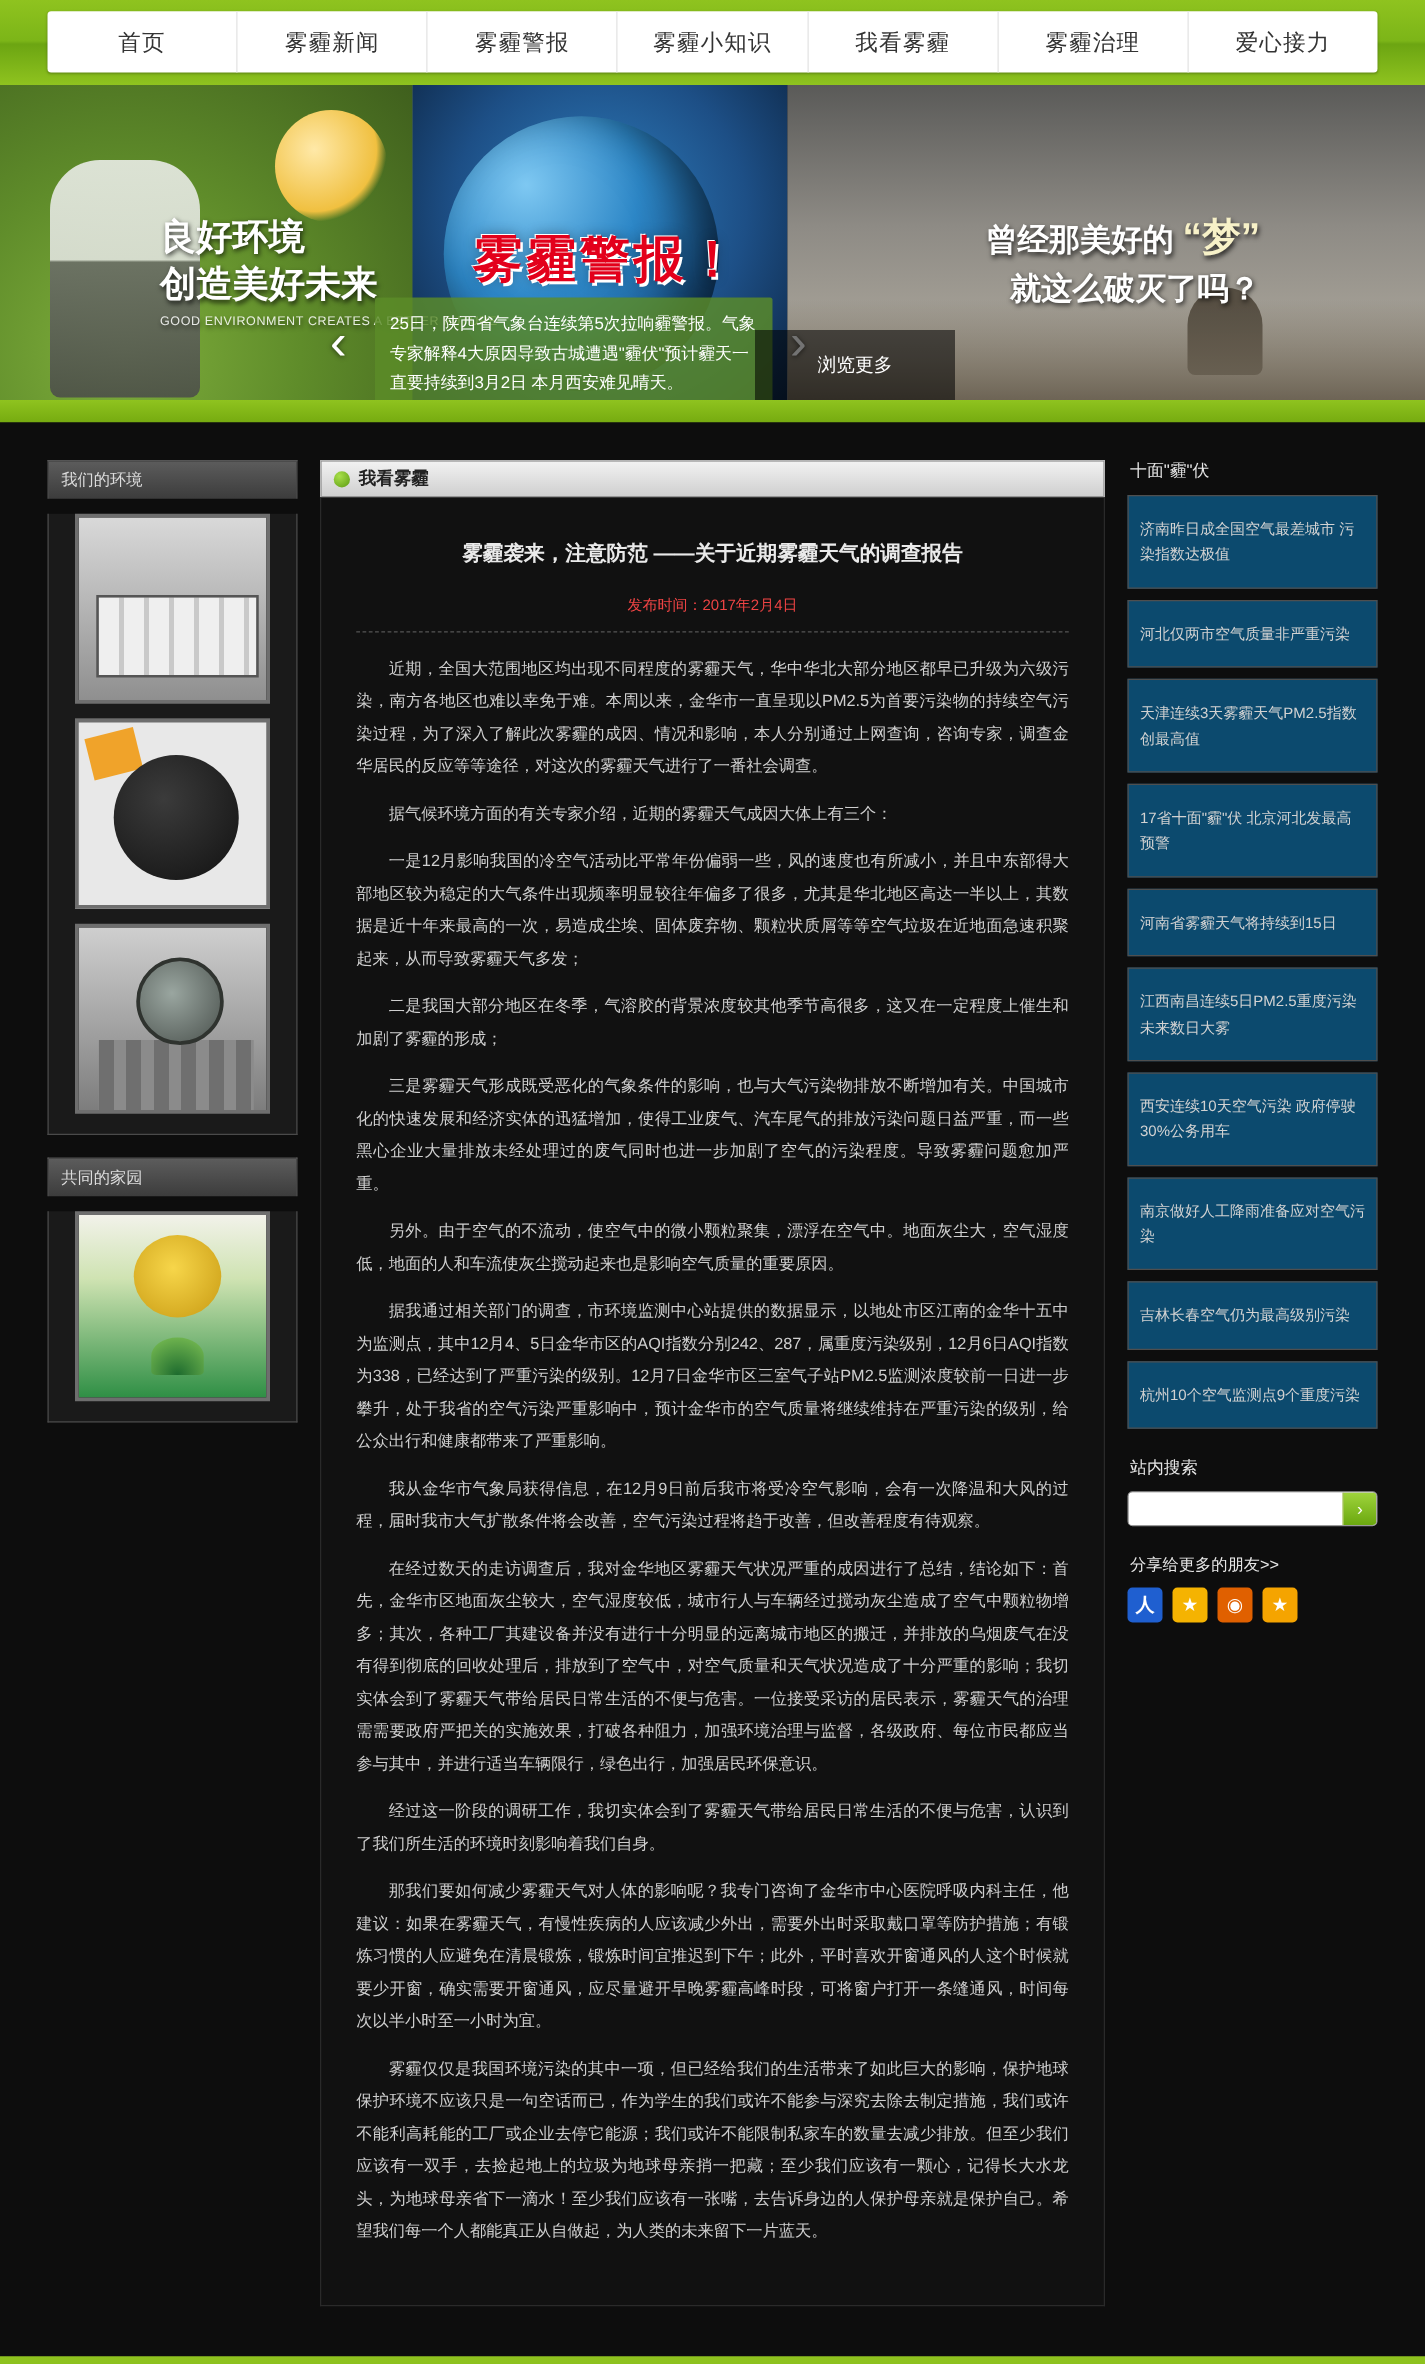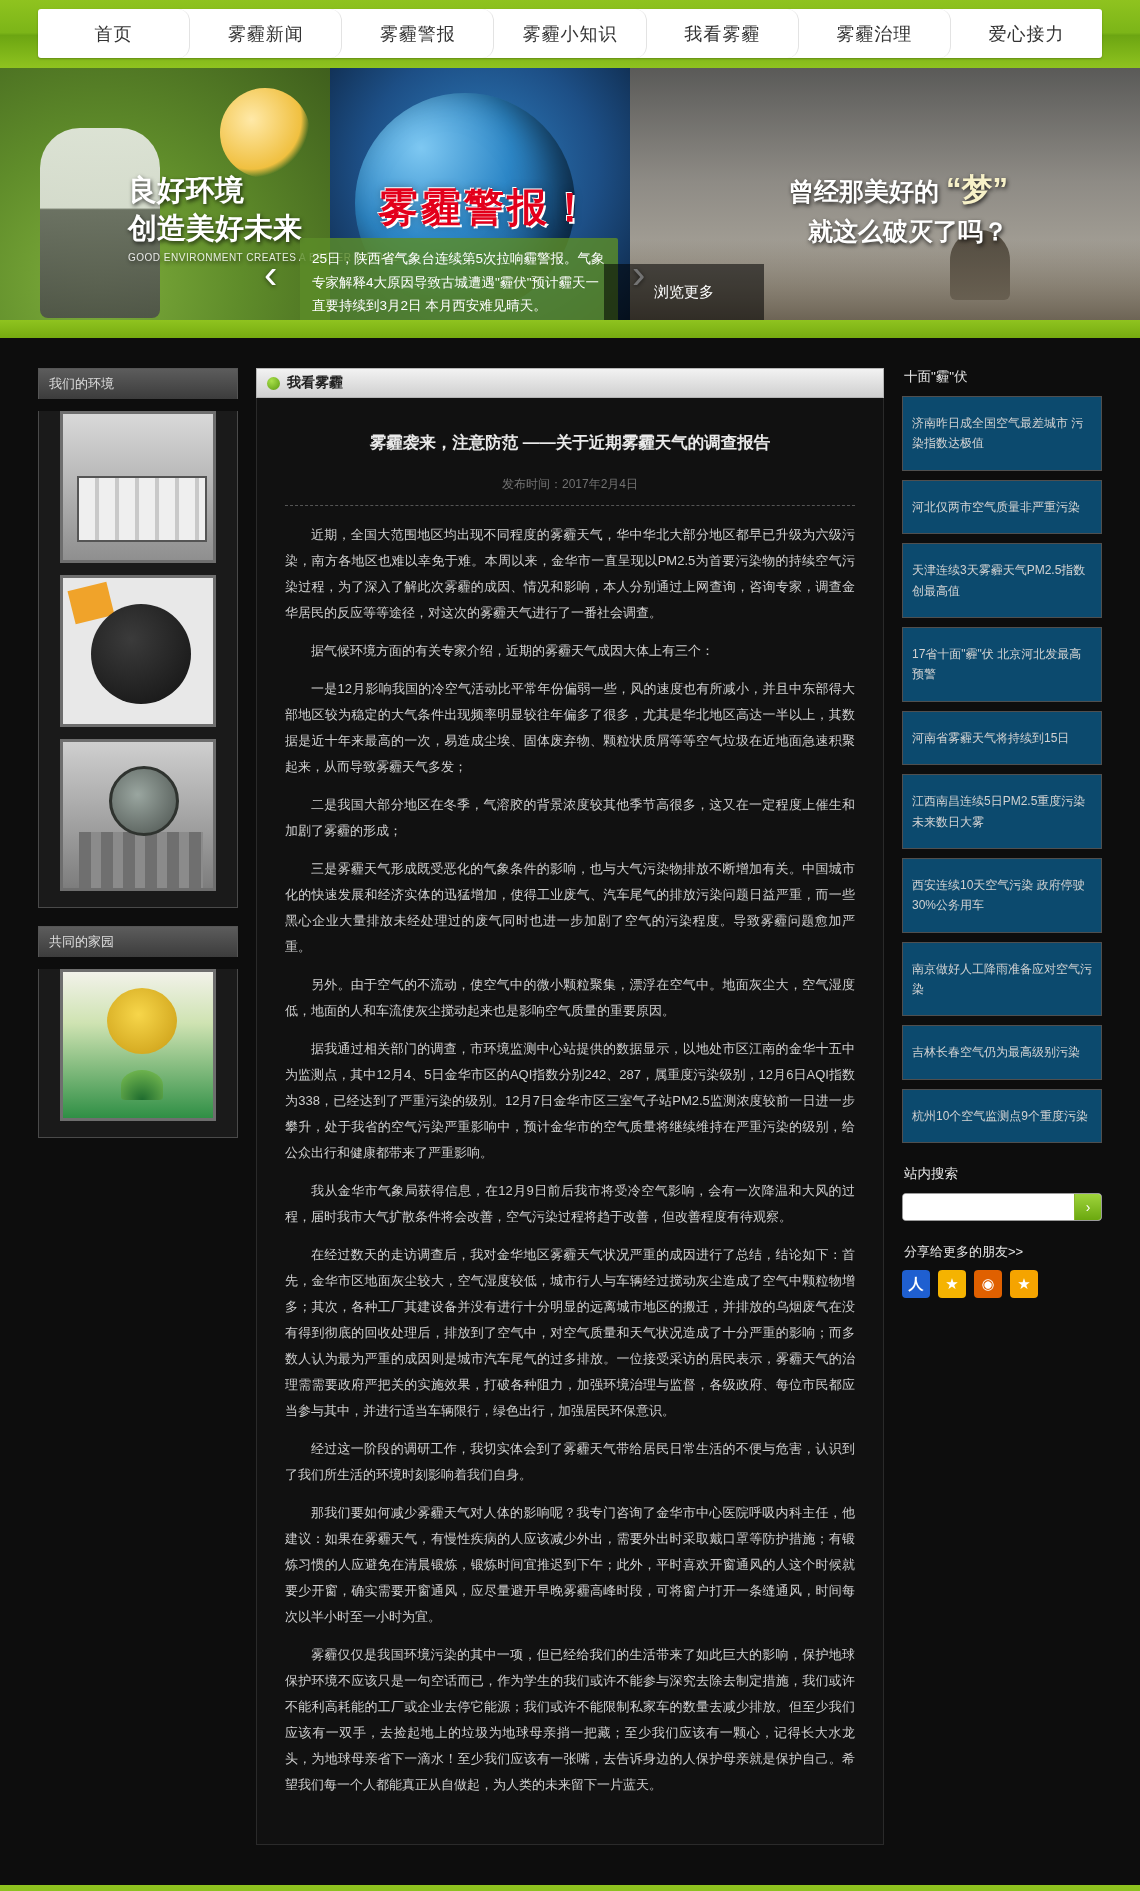--- a/index.html
+++ b/index.html
@@ -38,21 +38,20 @@
     flex: 1;
     display: flex;
     align-items: center;
     justify-content: center;
     font-size: 18px;
     color: #333;
     letter-spacing: 1px;
     border-right: 1px solid #e3e3e3;
     cursor: pointer;
     user-select: none;
-    border-radius: 12px;
   }
   .nav-item:last-child { border-right: none; }
 
   
   .banner {
     position: relative;
     height: 252px;
     overflow: hidden;
     background: #2b2b2b;
   }
@@ -173,21 +172,21 @@
     background: radial-gradient(circle at 35% 30%, #a9e04b, #5b9a10);
     margin-right: 7px; flex-shrink: 0; }
   .article {
     background: #111; border: 1px solid #2a2a2a; border-top: none;
     padding: 18px 28px 34px 28px; color: #ccc;
   }
   .article h1 {
     font-size: 16.5px; text-align: center; color: #eaeaea; margin: 16px 0 22px 0; font-weight: bold;
   }
   .pubdate {
-    text-align: center; font-size: 12px; color: #737373; margin-bottom: 12px;
+    text-align: center; font-size: 12px; color: #ef4444; margin-bottom: 12px;
   }
   .divider { border-top: 1px dashed #555; margin: 6px 0 16px 0; }
   .article p {
     font-size: 13px; line-height: 2.0; text-indent: 2em; margin: 0 0 12px 0; color: #cfcfcf;
     text-align: justify;
   }
 
   
   .right-title { color: #e6e6e6; font-size: 13.5px; margin: 0 0 10px 2px; }
   .news-item {
@@ -298,21 +297,21 @@
         <div class="divider"></div>
 
         <p>近期，全国大范围地区均出现不同程度的雾霾天气，华中华北大部分地区都早已升级为六级污染，南方各地区也难以幸免于难。本周以来，金华市一直呈现以PM2.5为首要污染物的持续空气污染过程，为了深入了解此次雾霾的成因、情况和影响，本人分别通过上网查询，咨询专家，调查金华居民的反应等等途径，对这次的雾霾天气进行了一番社会调查。</p>
         <p>据气候环境方面的有关专家介绍，近期的雾霾天气成因大体上有三个：</p>
         <p>一是12月影响我国的冷空气活动比平常年份偏弱一些，风的速度也有所减小，并且中东部得大部地区较为稳定的大气条件出现频率明显较往年偏多了很多，尤其是华北地区高达一半以上，其数据是近十年来最高的一次，易造成尘埃、固体废弃物、颗粒状质屑等等空气垃圾在近地面急速积聚起来，从而导致雾霾天气多发；</p>
         <p>二是我国大部分地区在冬季，气溶胶的背景浓度较其他季节高很多，这又在一定程度上催生和加剧了雾霾的形成；</p>
         <p>三是雾霾天气形成既受恶化的气象条件的影响，也与大气污染物排放不断增加有关。中国城市化的快速发展和经济实体的迅猛增加，使得工业废气、汽车尾气的排放污染问题日益严重，而一些黑心企业大量排放未经处理过的废气同时也进一步加剧了空气的污染程度。导致雾霾问题愈加严重。</p>
         <p>另外。由于空气的不流动，使空气中的微小颗粒聚集，漂浮在空气中。地面灰尘大，空气湿度低，地面的人和车流使灰尘搅动起来也是影响空气质量的重要原因。</p>
         <p>据我通过相关部门的调查，市环境监测中心站提供的数据显示，以地处市区江南的金华十五中为监测点，其中12月4、5日金华市区的AQI指数分别242、287，属重度污染级别，12月6日AQI指数为338，已经达到了严重污染的级别。12月7日金华市区三室气子站PM2.5监测浓度较前一日进一步攀升，处于我省的空气污染严重影响中，预计金华市的空气质量将继续维持在严重污染的级别，给公众出行和健康都带来了严重影响。</p>
         <p>我从金华市气象局获得信息，在12月9日前后我市将受冷空气影响，会有一次降温和大风的过程，届时我市大气扩散条件将会改善，空气污染过程将趋于改善，但改善程度有待观察。</p>
-        <p>在经过数天的走访调查后，我对金华地区雾霾天气状况严重的成因进行了总结，结论如下：首先，金华市区地面灰尘较大，空气湿度较低，城市行人与车辆经过搅动灰尘造成了空气中颗粒物增多；其次，各种工厂其建设备并没有进行十分明显的远离城市地区的搬迁，并排放的乌烟废气在没有得到彻底的回收处理后，排放到了空气中，对空气质量和天气状况造成了十分严重的影响；而多数人认为最为严重的成因则是城市汽车尾气的过多排放。一位接受采访的居民表示，雾霾天气的治理需需要政府严把关的实施效果，打破各种阻力，加强环境治理与监督，各级政府、每位市民都应当参与其中，并进行适当车辆限行，绿色出行，加强居民环保意识。</p>
+        <p>在经过数天的走访调查后，我对金华地区雾霾天气状况严重的成因进行了总结，结论如下：首先，金华市区地面灰尘较大，空气湿度较低，城市行人与车辆经过搅动灰尘造成了空气中颗粒物增多；其次，各种工厂其建设备并没有进行十分明显的远离城市地区的搬迁，并排放的乌烟废气在没有得到彻底的回收处理后，排放到了空气中，对空气质量和天气状况造成了十分严重的影响；我切实体会到了雾霾天气带给居民日常生活的不便与危害。一位接受采访的居民表示，雾霾天气的治理需需要政府严把关的实施效果，打破各种阻力，加强环境治理与监督，各级政府、每位市民都应当参与其中，并进行适当车辆限行，绿色出行，加强居民环保意识。</p>
         <p>经过这一阶段的调研工作，我切实体会到了雾霾天气带给居民日常生活的不便与危害，认识到了我们所生活的环境时刻影响着我们自身。</p>
         <p>那我们要如何减少雾霾天气对人体的影响呢？我专门咨询了金华市中心医院呼吸内科主任，他建议：如果在雾霾天气，有慢性疾病的人应该减少外出，需要外出时采取戴口罩等防护措施；有锻炼习惯的人应避免在清晨锻炼，锻炼时间宜推迟到下午；此外，平时喜欢开窗通风的人这个时候就要少开窗，确实需要开窗通风，应尽量避开早晚雾霾高峰时段，可将窗户打开一条缝通风，时间每次以半小时至一小时为宜。</p>
         <p>雾霾仅仅是我国环境污染的其中一项，但已经给我们的生活带来了如此巨大的影响，保护地球保护环境不应该只是一句空话而已，作为学生的我们或许不能参与深究去除去制定措施，我们或许不能利高耗能的工厂或企业去停它能源；我们或许不能限制私家车的数量去减少排放。但至少我们应该有一双手，去捡起地上的垃圾为地球母亲捎一把藏；至少我们应该有一颗心，记得长大水龙头，为地球母亲省下一滴水！至少我们应该有一张嘴，去告诉身边的人保护母亲就是保护自己。希望我们每一个人都能真正从自做起，为人类的未来留下一片蓝天。</p>
       </div>
     </div>
 
     <div class="col-right">
       <div class="right-title">十面"霾"伏</div>
       <div>
         <div class="news-item">济南昨日成全国空气最差城市 污染指数达极值</div>

